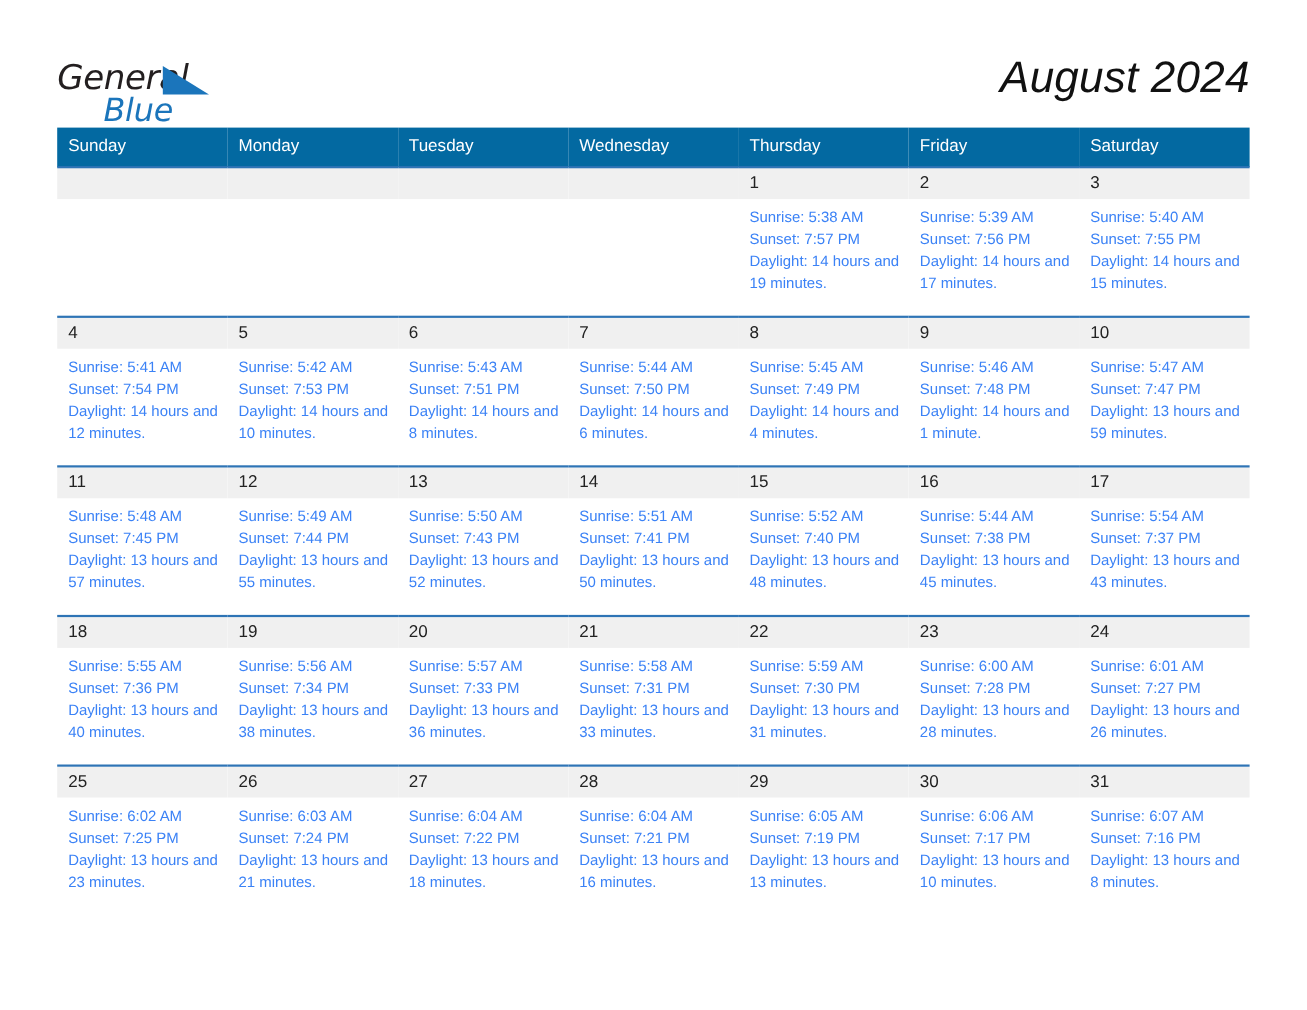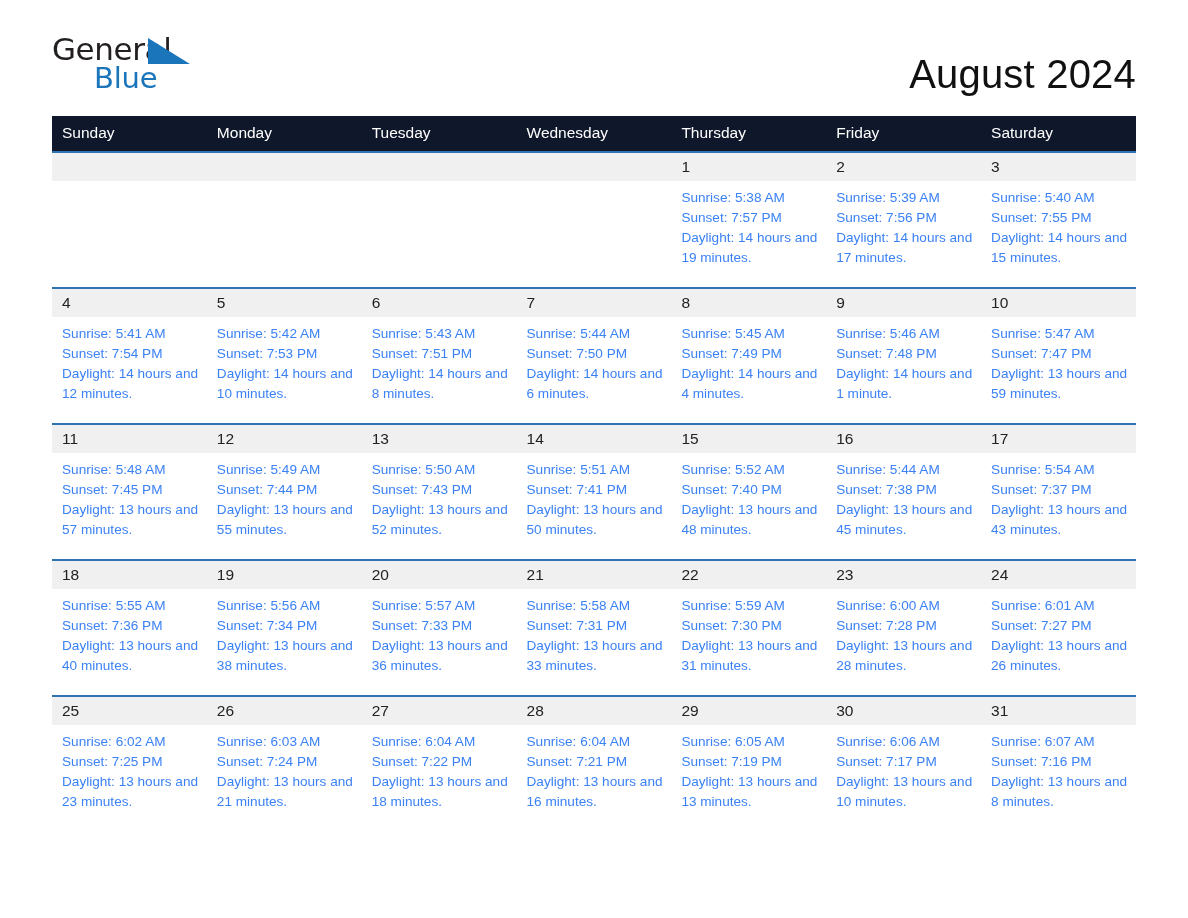--- a/index.html
+++ b/index.html
@@ -18,25 +18,26 @@
     width: 1188px;
     height: 918px;
     position: relative;
     box-sizing: border-box;
     padding: 0 52px;
   }
 
   
   .top {
     display: flex;
-    align-items: flex-end;
+    align-items: flex-start;
     justify-content: space-between;
     padding-top: 48px;
     height: 96px;
     box-sizing: border-box;
+    font-style: italic;
   }
   .logo {
     position: relative;
     width: 160px;
     height: 70px;
     line-height: 1;
   }
   .logo-general {
     font-size: 31px;
     color: #231f20;
@@ -86,21 +87,21 @@
   }
 
   
   .calendar {
     margin-top: 20px;
     width: 1084px;
     border-collapse: collapse;
     table-layout: fixed;
   }
   .calendar th {
-    background: #0f172a;
+    background: #0369a1;
     color: #ffffff;
     font-weight: 400;
     font-size: 15.5px;
     text-align: left;
     padding: 8px 0 9px 10px;
     border: none;
     line-height: 1.15;
   }
   .calendar td {
     vertical-align: top;

